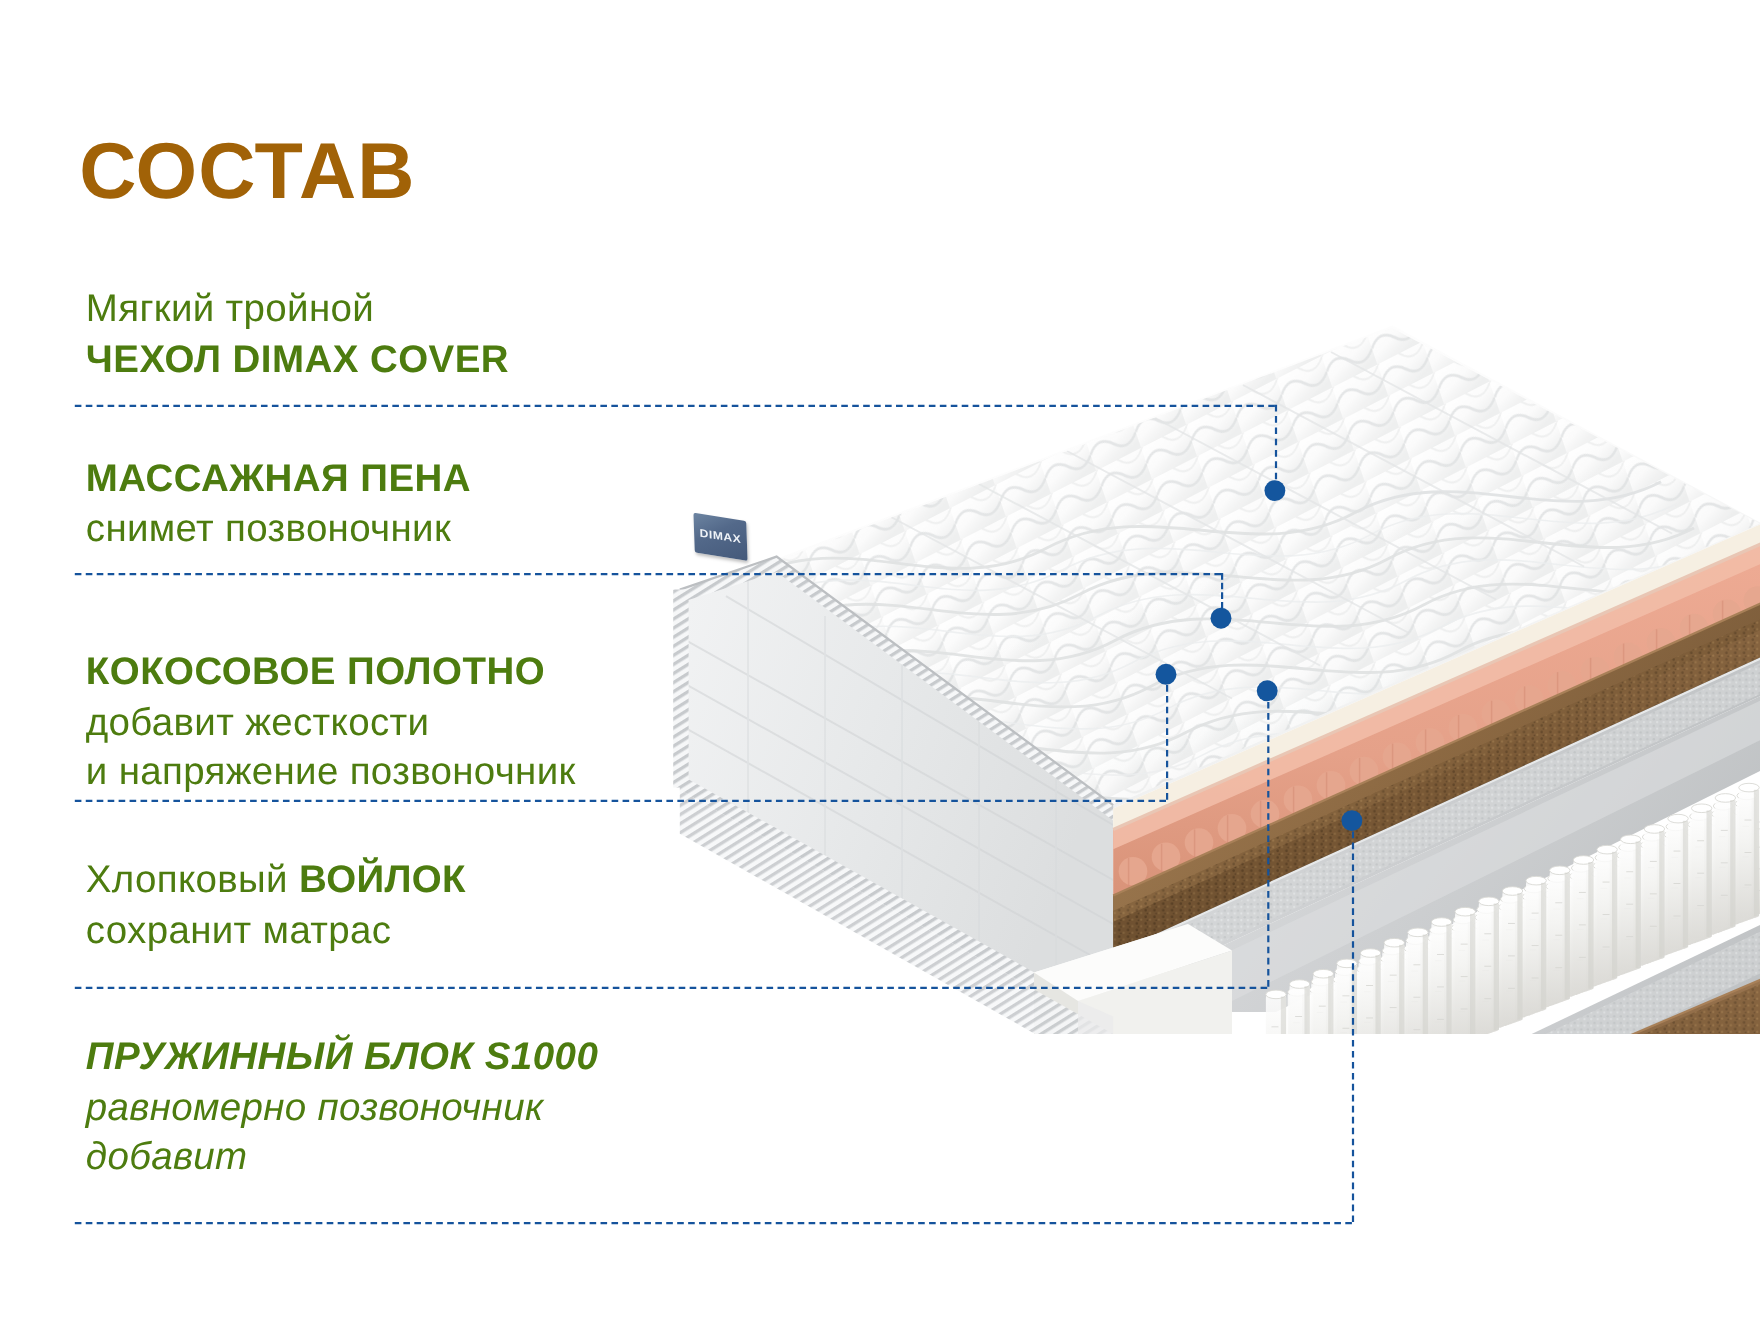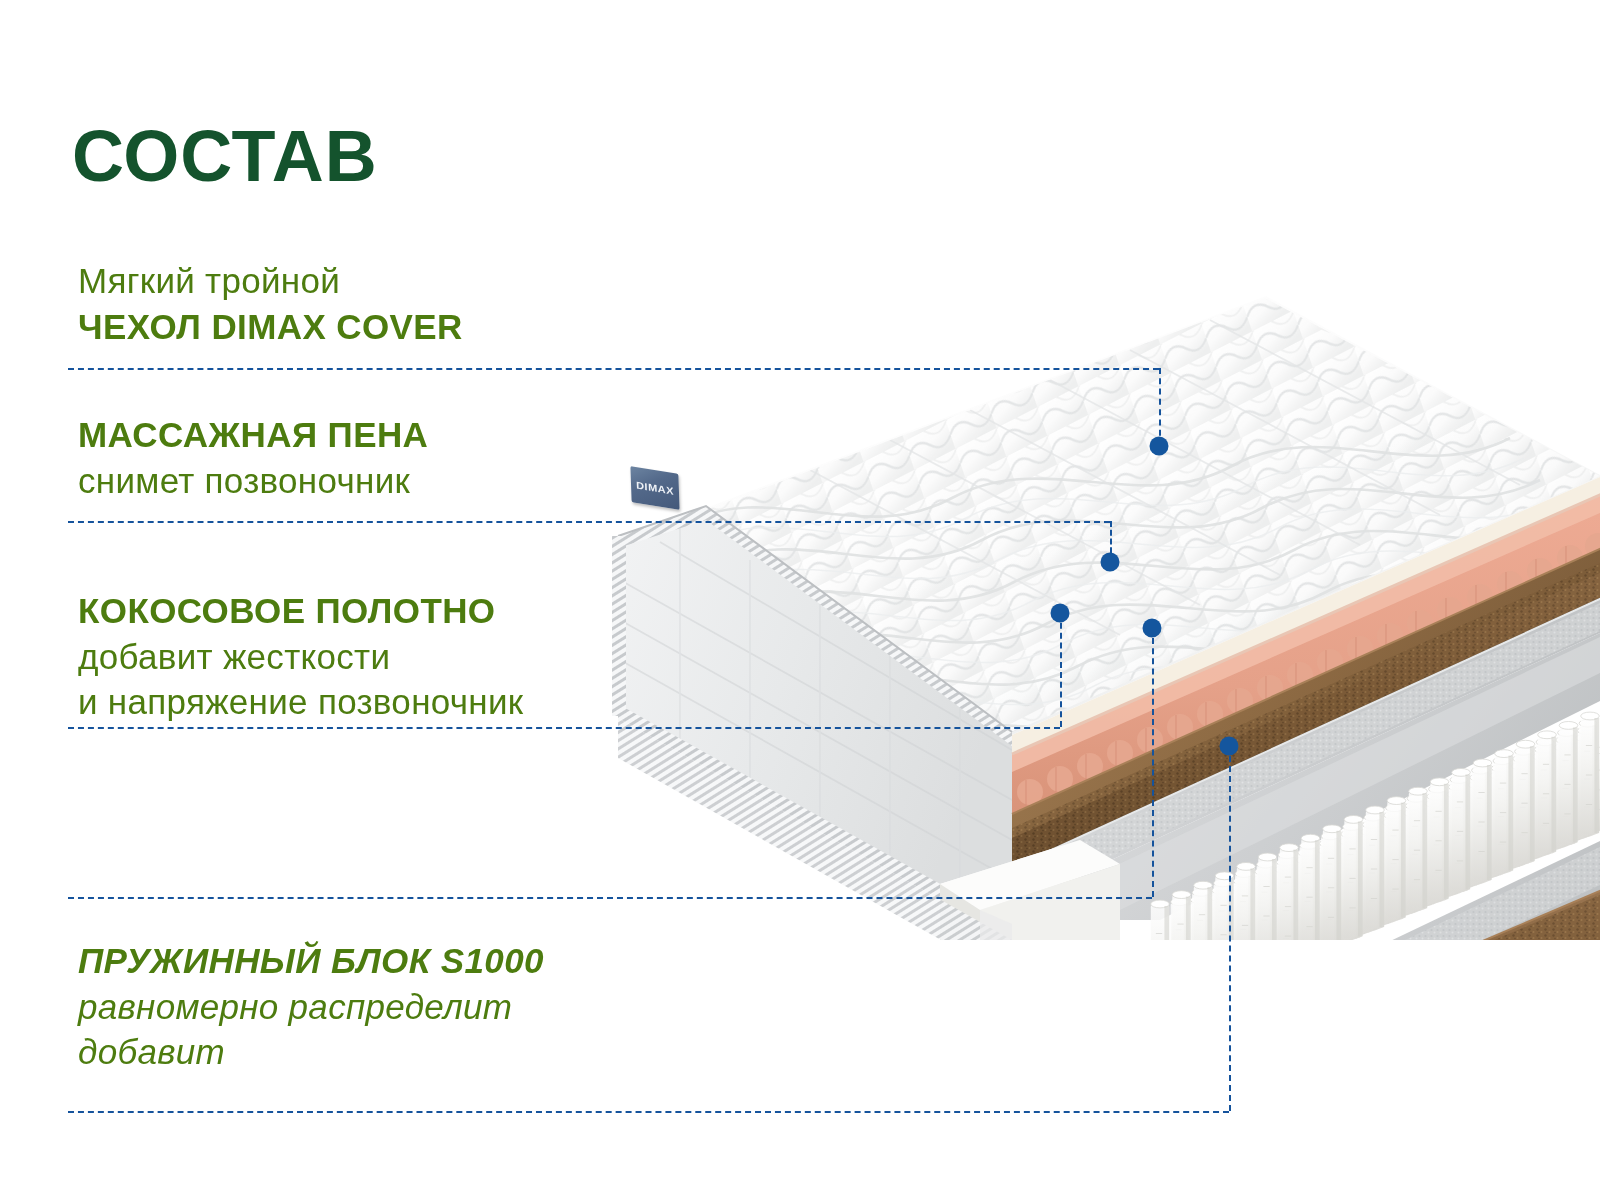--- a/index.html
+++ b/index.html
@@ -19,21 +19,21 @@
   }
 
   
   #page-title {
     position: absolute;
     left: 72px;
     top: 120px;
     font-size: 72px;
     font-weight: 700;
     letter-spacing: 1px;
-    color: #14532d;
+    color: #a16207;
     line-height: 1;
     white-space: nowrap;
   }
 
   
   .callout {
     position: absolute;
     left: 78px;
     color: #4d7c0f;
   }
@@ -1381,24 +1381,28 @@
     <div class="line bold">МАССАЖНАЯ ПЕНА</div>
     <div class="line light">снимет позвоночник</div>
   </div>
 
   <div class="callout" id="callout-coconut">
     <div class="line bold">КОКОСОВОЕ ПОЛОТНО</div>
     <div class="line light">добавит жесткости</div>
     <div class="line light">и напряжение позвоночник</div>
   </div>
 
+  <div class="callout" id="callout-felt">
+    <div class="line mixed"><span>Хлопковый </span><b>ВОЙЛОК</b></div>
+    <div class="line light">сохранит матрас</div>
+  </div>
 
   <div class="callout" id="callout-springs">
     <div class="line bold">ПРУЖИННЫЙ БЛОК S1000</div>
-    <div class="line light">равномерно распределит</div>
+    <div class="line light">равномерно позвоночник</div>
     <div class="line light">добавит</div>
   </div>
 
   <div class="leader">
     <div class="h" style="left:68px;  top:368px; width:1091px;"></div>
     <div class="v" style="left:1159px;top:368px; height:78px;"></div>
   </div>
   <div class="dot" style="left:1159px; top:446px;"></div>
 
   <div class="leader">

